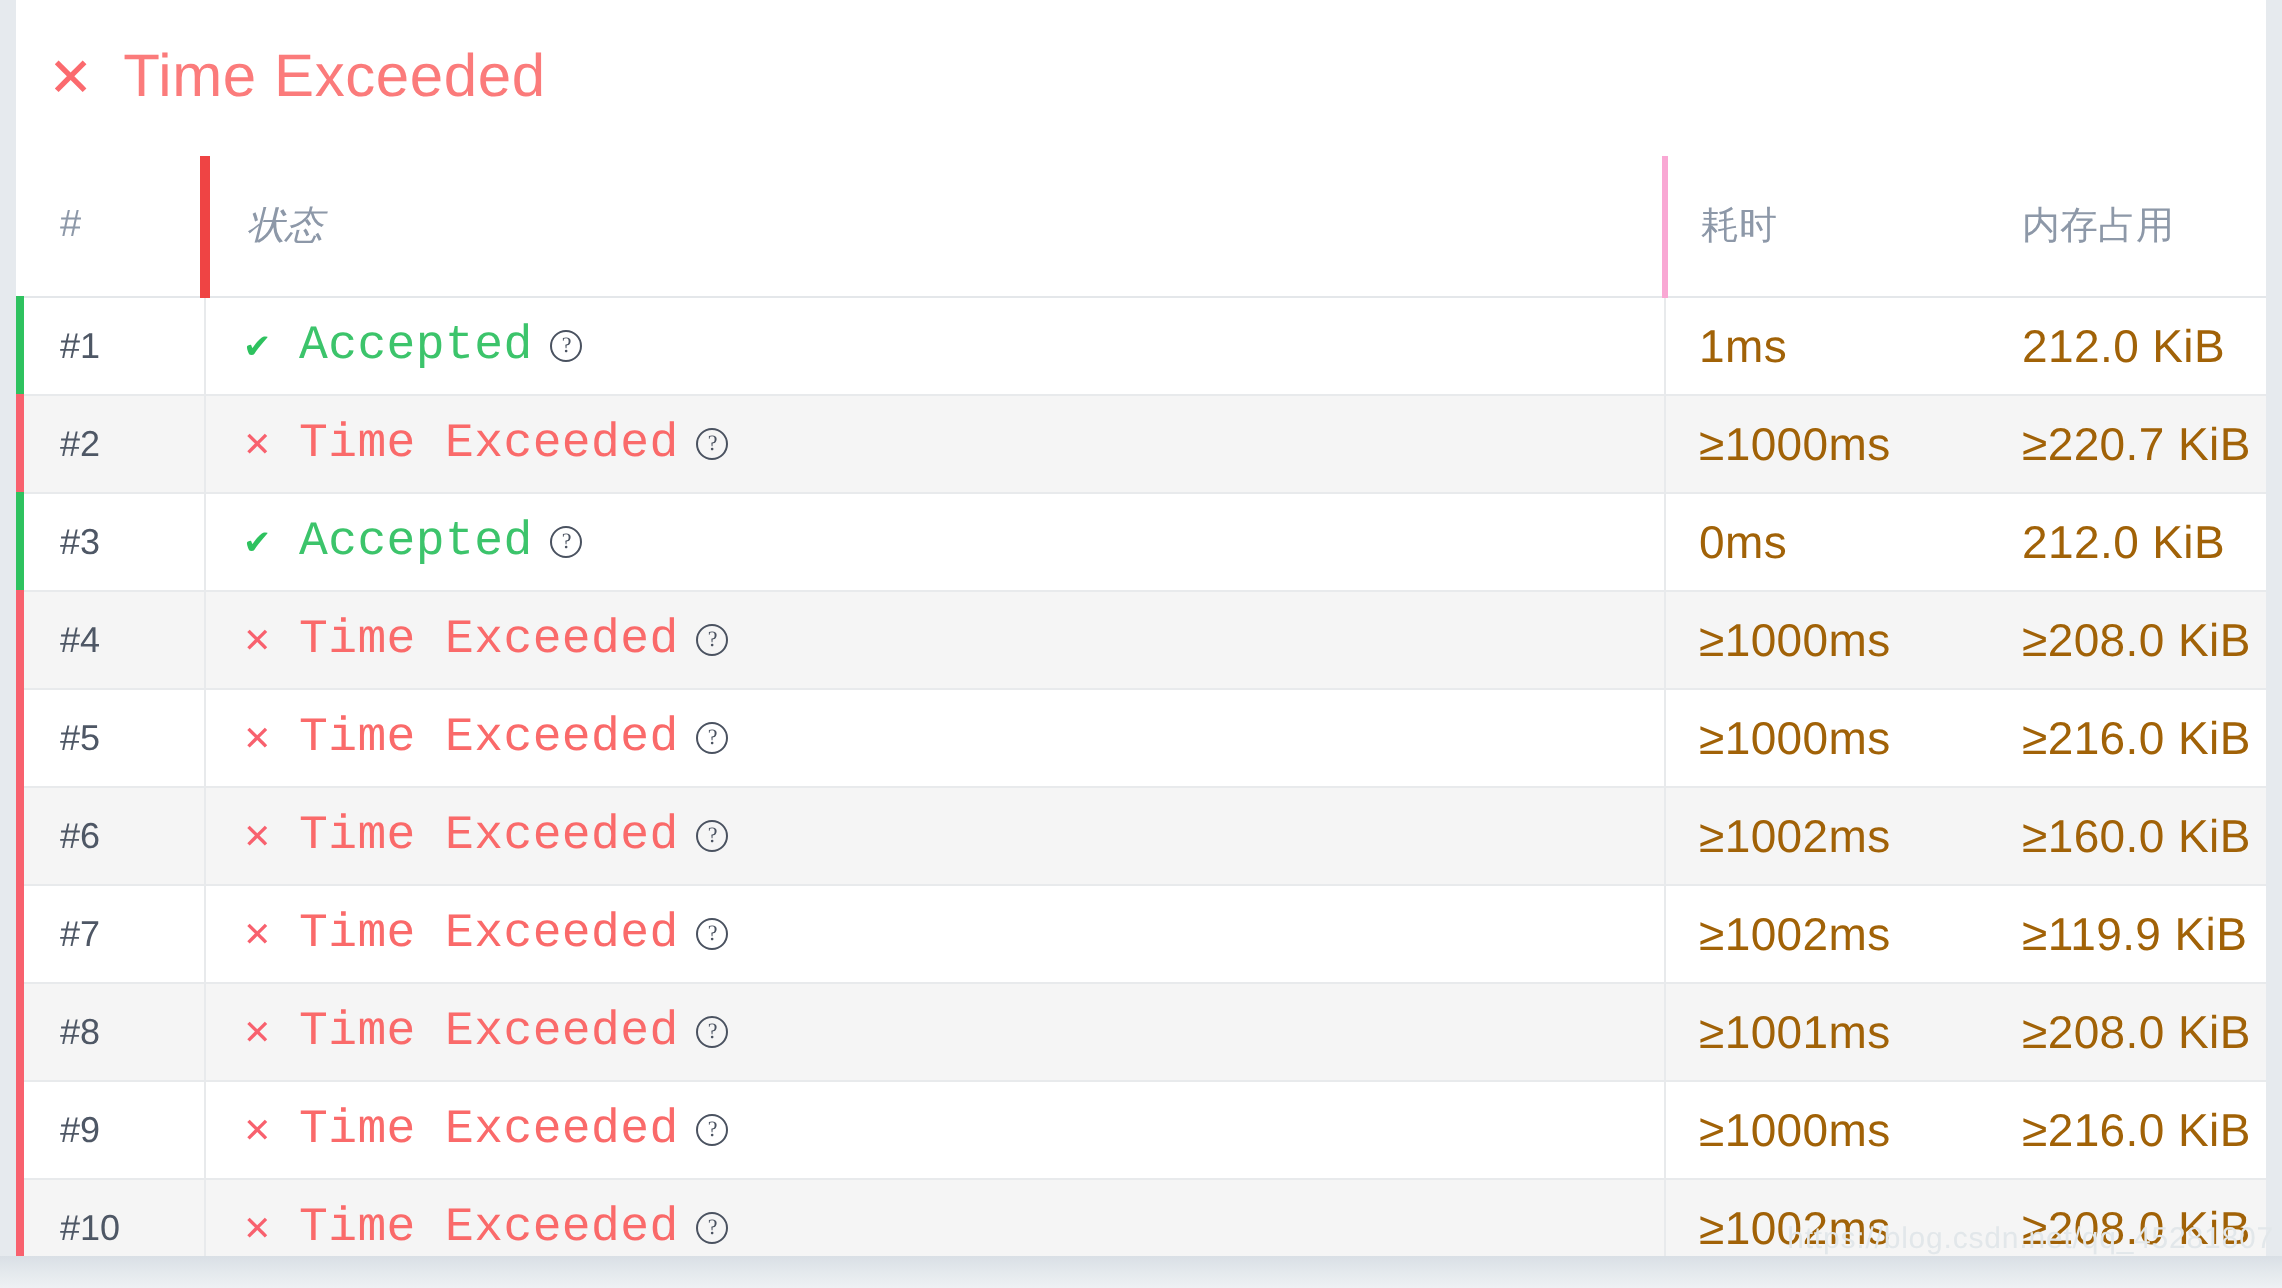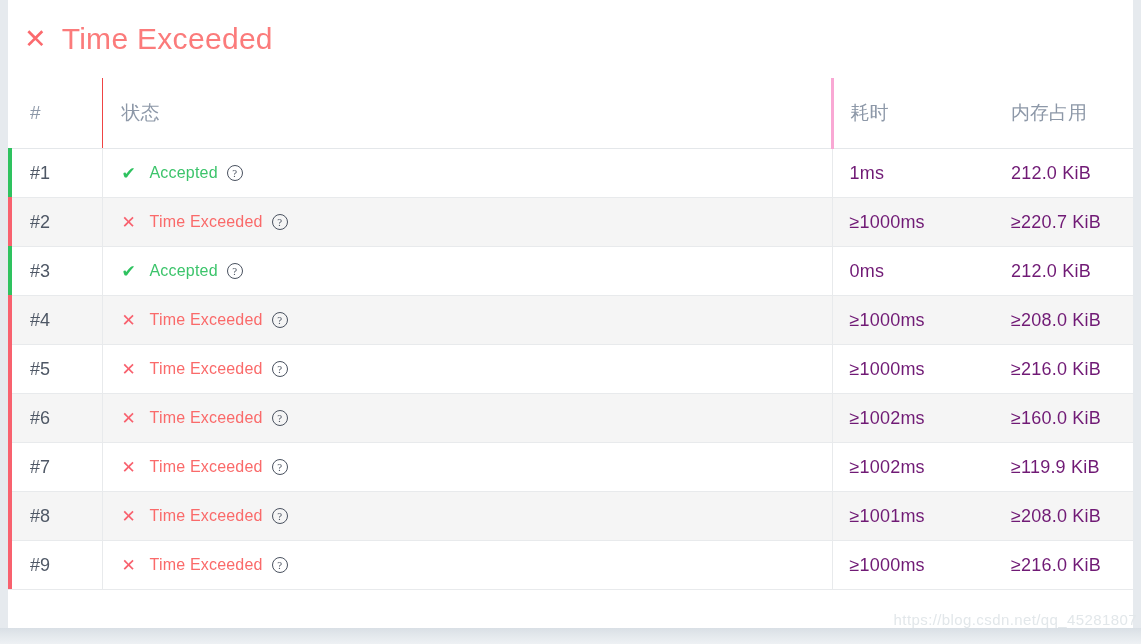--- a/index.html
+++ b/index.html
@@ -77,21 +77,21 @@
     font-size: 19px;
     font-weight: normal;
     color: #8d98a8;
     text-align: left;
     vertical-align: middle;
     border-bottom: 1px solid #e4e7ea;
     padding: 0;
     background: #ffffff;
   }
   .tbl thead th.c1 { padding-left: 22px; }
-  .tbl thead th.c2 { padding-left: 19px; border-left: 1px solid #ef4444; }
+  .tbl thead th.c2 { padding-left: 19px; border-left: 5px solid #ef4444; font-style: italic; }
   .tbl thead th.c3 { padding-left: 17px; border-left: 3px solid #f9a8d4; }
   .tbl thead th.c4 { padding-left: 19px; }
 
   .tbl tbody tr { height: 48px; }
   .tbl tbody tr.odd  { background: #ffffff; }
   .tbl tbody tr.even { background: #f5f5f5; }
 
   .tbl tbody td {
     height: 48px;
     padding: 0;
@@ -126,42 +126,42 @@
   .st-icon {
     display: inline-block;
     width: 21px;
     font-size: 18px;
     line-height: 1;
     margin-right: 7px;
     font-weight: bold;
   }
   .st-icon.ok  { color: #2ec25f; font-size: 17px; font-weight: normal; }
   .st-icon.bad { color: #f8616e; font-size: 17px; }
-  .st-label { font-size: 16px; letter-spacing: 0.2px; }
+  .st-label { font-size: 24px; letter-spacing: 0.2px; font-family: Liberation Mono, monospace; }
   .st-label.ok  { color: #3cc46b; }
   .st-label.bad { color: #fa6a6a; }
 
   .help-icon {
     display: inline-flex;
     align-items: center;
     justify-content: center;
     width: 16px;
     height: 16px;
     border: 1.4px solid #4a5260;
     border-radius: 50%;
     font-size: 11px;
     line-height: 1;
     color: #4a5260;
     margin-left: 9px;
     box-sizing: border-box;
     font-family: "Liberation Serif", serif;
     cursor: pointer;
   }
 
-  .mono-val { font-size: 18px; color: #701a75; letter-spacing: 0.2px; }
+  .mono-val { font-size: 23px; color: #a16207; letter-spacing: 0.2px; }
 
   
   .bottom-fade {
     position: absolute;
     left: 0;
     bottom: 0;
     width: 1141px;
     height: 16px;
     background: linear-gradient(to bottom, #d9dfe5 0%, #e3e8ec 45%, #eef1f4 100%);
   }
@@ -306,20 +306,32 @@
             <td class="c2">
               <span class="status">
                 <span class="st-icon bad">✕</span>
                 <span class="st-label bad">Time Exceeded</span>
                 <span class="help-icon">?</span>
               </span>
             </td>
             <td class="c3"><span class="mono-val">≥1000ms</span></td>
             <td class="c4"><span class="mono-val">≥216.0 KiB</span></td>
           </tr>
+          <tr class="even">
+            <td class="c1"><span class="accent bad"></span><span>#10</span></td>
+            <td class="c2">
+              <span class="status">
+                <span class="st-icon bad">✕</span>
+                <span class="st-label bad">Time Exceeded</span>
+                <span class="help-icon">?</span>
+              </span>
+            </td>
+            <td class="c3"><span class="mono-val">≥1002ms</span></td>
+            <td class="c4"><span class="mono-val">≥208.0 KiB</span></td>
+          </tr>
         </tbody>
     </table>
 
   </div>
 
   <div class="watermark">https://blog.csdn.net/qq_45281807</div>
   <div class="bottom-fade"></div>
 
 </div>
 

